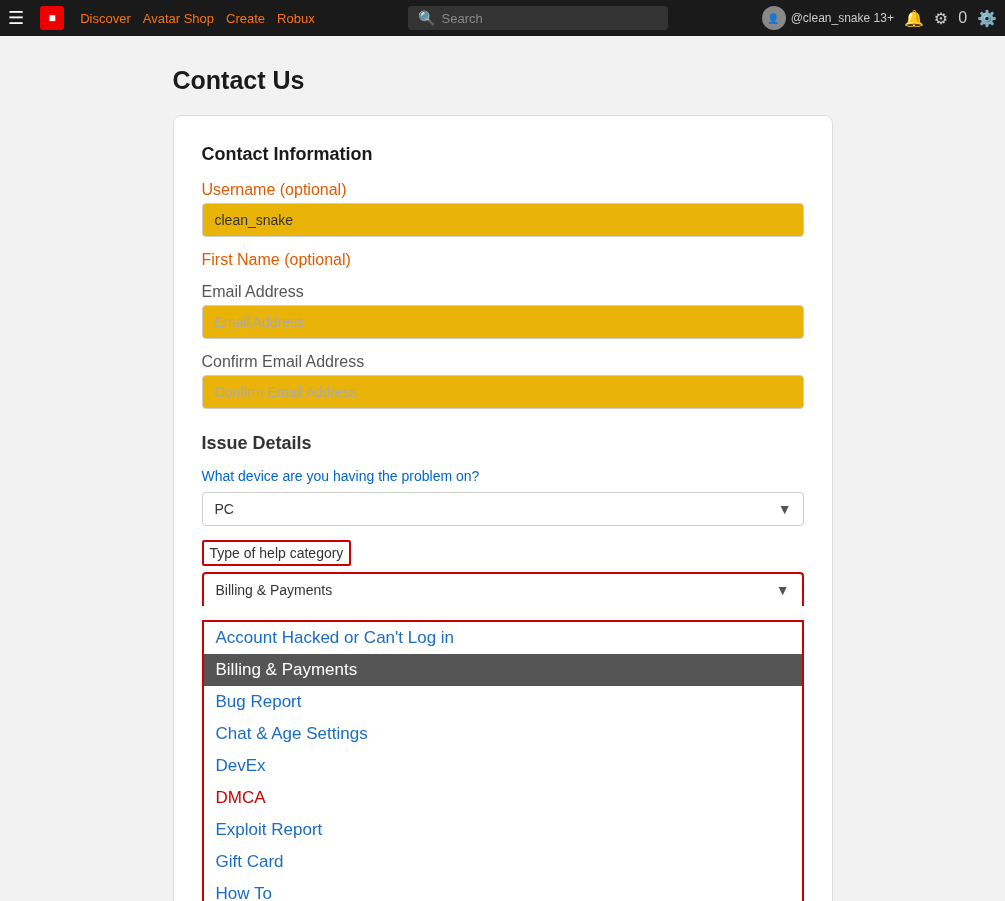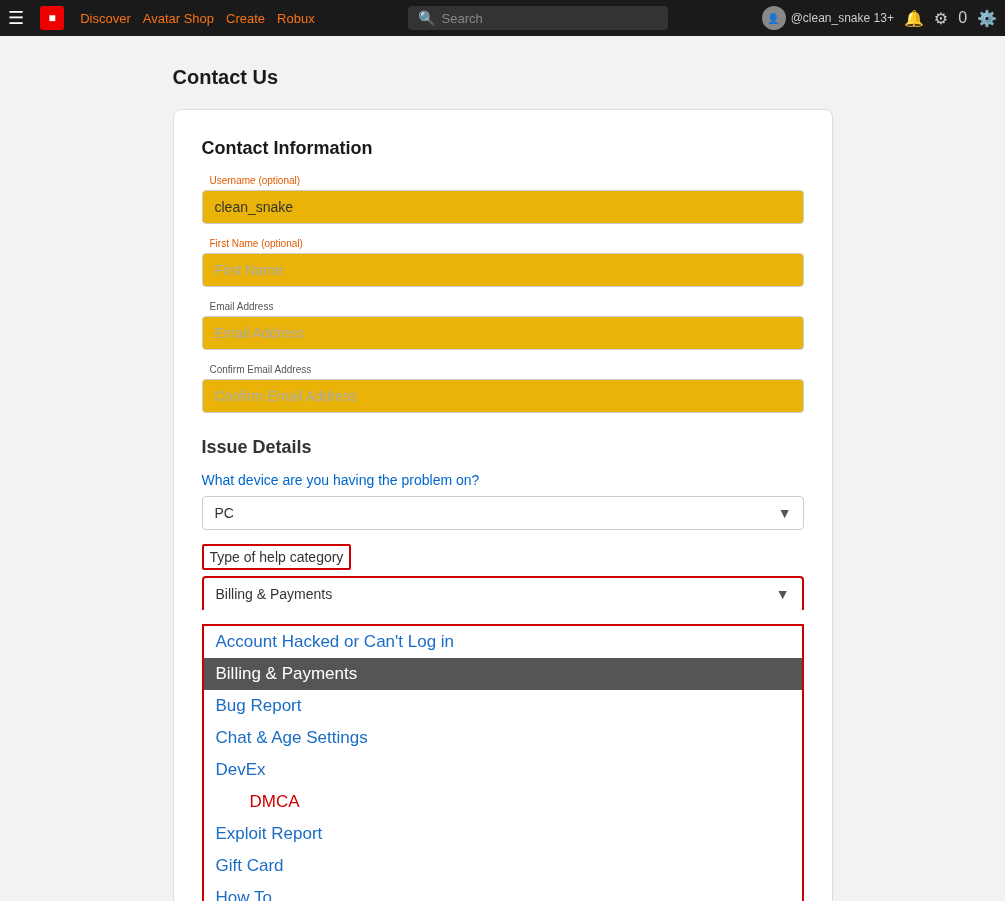--- a/index.html
+++ b/index.html
@@ -20,26 +20,26 @@
     }
     .navbar-search input { background: transparent; border: none; outline: none; color: #ccc; font-size: 13px; width: 100%; }
     .navbar-search input::placeholder { color: #888; }
     .navbar-right { display: flex; align-items: center; gap: 10px; margin-left: auto; }
     .user-badge { display: flex; align-items: center; gap: 5px; color: #ccc; font-size: 12px; cursor: pointer; }
     .user-avatar { width: 24px; height: 24px; background: #888; border-radius: 50%; display: flex; align-items: center; justify-content: center; font-size: 10px; color: #fff; }
     .navbar-icon-btn { color: #ccc; font-size: 16px; cursor: pointer; }
 
     
     .main-content { max-width: 700px; margin: 0 auto; padding: 30px 20px 60px; }
-    .page-title { font-size: 20px; font-weight: 700; color: #1a1a1a; margin-bottom: 20px; }
+    .page-title { font-size: 25px; font-weight: 700; color: #1a1a1a; margin-bottom: 20px; }
 
     
     .card { background: #fff; border-radius: 8px; padding: 28px; border: 1px solid #ddd; }
     .section-title { font-size: 18px; font-weight: 700; margin-bottom: 16px; color: #1a1a1a; }
-    .field-label { font-size: 10px; color: #e05a00; margin-bottom: 4px; display: block; margin-left: 8px; }
+    .field-label { font-size: 16px; color: #e05a00; margin-bottom: 4px; display: block; }
     .field-label.plain { color: #555; }
     .field-group { margin-bottom: 14px; }
     .field-input {
       width: 100%; border: 1px solid #ccc; border-radius: 4px; padding: 8px 12px;
       font-size: 14px; color: #333; outline: none; background: #eab308;
     }
     .field-input::placeholder { color: #aaa; }
 
     
     .issue-section { margin-top: 24px; }
@@ -101,21 +101,20 @@
 
     <h2 class="section-title">Contact Information</h2>
 
     <div class="field-group">
       <label class="field-label">Username (optional)</label>
       <input class="field-input" type="text" value="clean_snake" style="">
     </div>
 
     <div class="field-group">
       <label class="field-label">First Name (optional)</label>
-      <input class="field-input" type="text" placeholder="First Name" style="">
     </div>
 
     <div class="field-group">
       <label class="field-label plain">Email Address</label>
       <input class="field-input" type="email" placeholder="Email Address" style="">
     </div>
 
     <div class="field-group">
       <label class="field-label plain">Confirm Email Address</label>
       <input class="field-input" type="email" placeholder="Confirm Email Address" style="">
@@ -170,21 +169,21 @@
       </div>
 
       
       <div class="dropdown-list-container">
         <ul class="dropdown-list">
           <li style="color:#1a6cc4;">Account Hacked or Can't Log in</li>
           <li class="selected" style="background:#555; color:#fff;">Billing &amp; Payments</li>
           <li style="color:#1a6cc4;">Bug Report</li>
           <li style="color:#1a6cc4;">Chat &amp; Age Settings</li>
           <li style="color:#1a6cc4;">DevEx</li>
-          <li style="color:#cc0000;margin-left:34px;">DMCA</li>
+          <li style="color:#cc0000;">DMCA</li>
           <li style="color:#1a6cc4;">Exploit Report</li>
           <li style="color:#1a6cc4;">Gift Card</li>
           <li style="color:#1a6cc4;">How To</li>
           <li style="color:#1a6cc4;">Ideas &amp; Suggestions</li>
 
         </ul>
       </div>
     </div>
   </div>
 </div>

